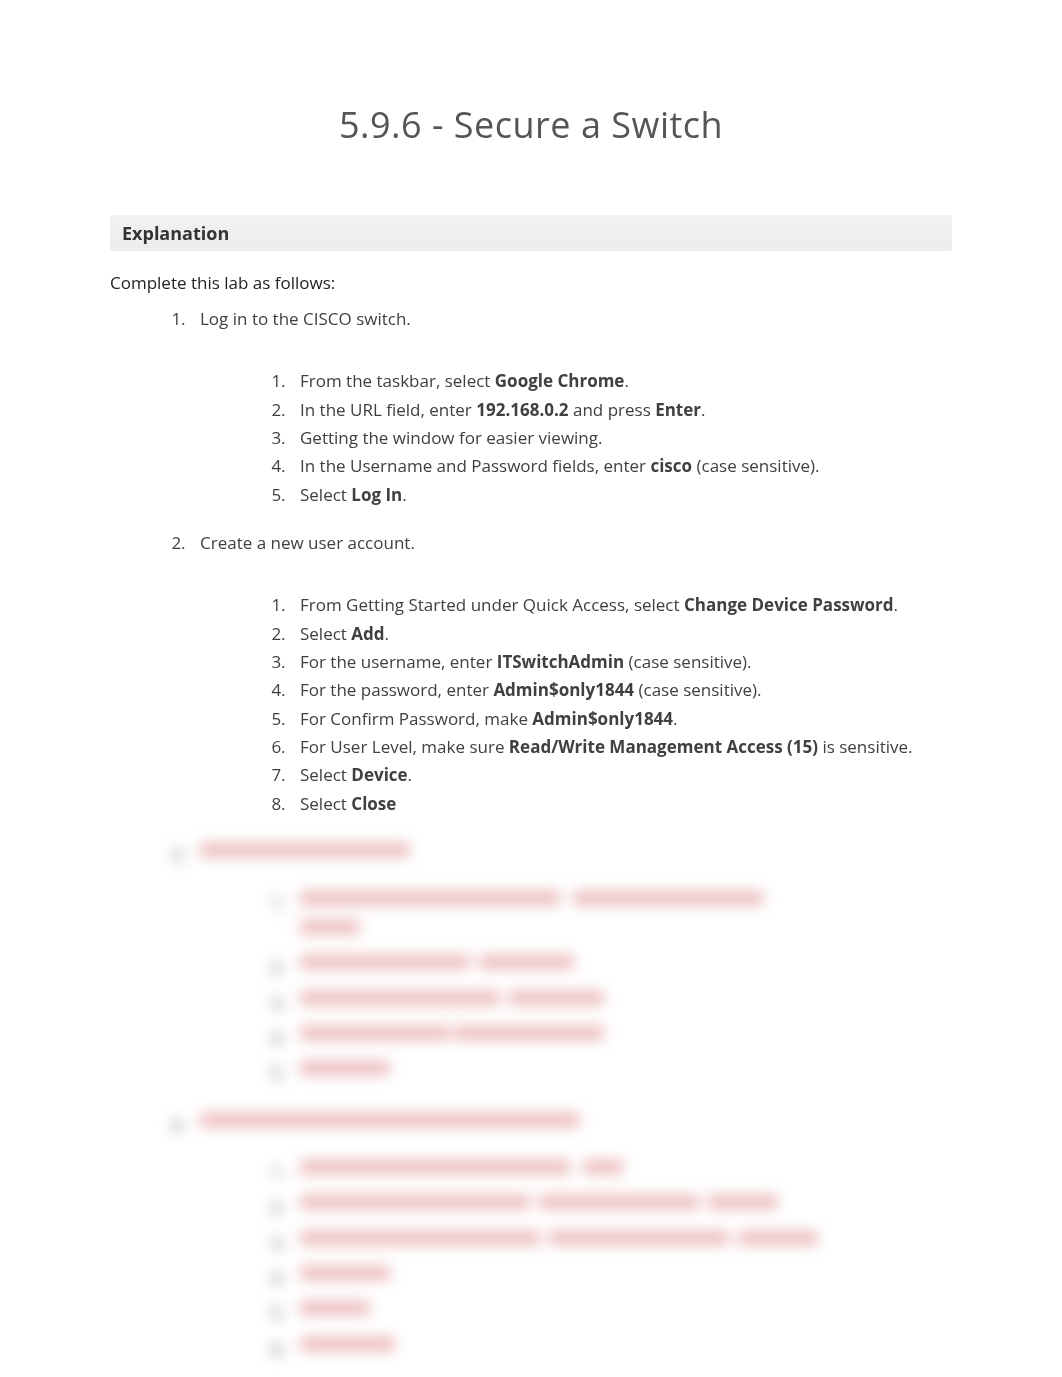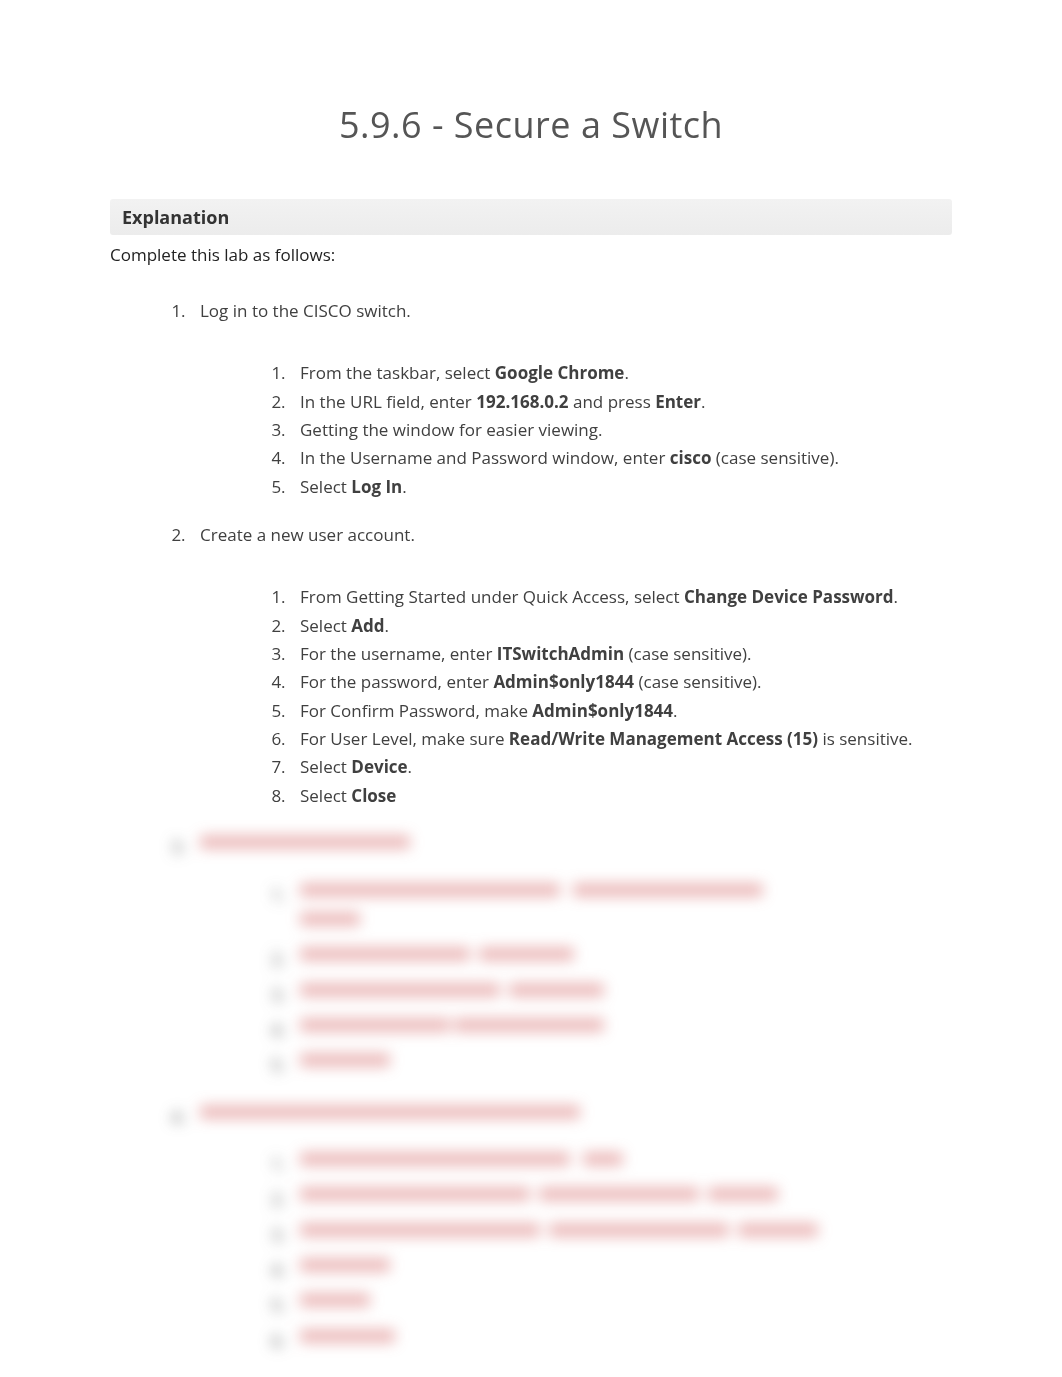--- a/index.html
+++ b/index.html
@@ -16,36 +16,36 @@
       color: #333;
     }
     .container {
       padding: 100px 110px 40px 110px;
     }
     .page-title {
       text-align: center;
       font-size: 36px;
       font-weight: 400;
       color: #555;
-      margin-bottom: 50px;
+      margin-bottom: 66px;
       letter-spacing: 0.5px;
     }
     .explanation-header {
       background: linear-gradient(to bottom, #f2f2f2, #ececec);
       border-radius: 3px;
       padding: 6px 12px;
       font-weight: 700;
       font-size: 18px;
       color: #333;
-      margin-bottom: 8px;
+      margin-bottom: 20px;
     }
     .intro-text {
       font-size: 17px;
       color: #222;
-      margin-bottom: 32px;
+      margin-bottom: 12px;
     }
     ol.main-list {
       list-style: decimal;
       padding-left: 80px;
       font-size: 17px;
       color: #404040;
     }
     ol.main-list > li {
       margin-bottom: 22px;
       padding-left: 10px;
@@ -106,21 +106,21 @@
         <li>
           <span>From the taskbar, select </span><b>Google Chrome</b><span>.</span>
         </li>
         <li>
           <span>In the URL field, enter </span><b>192.168.0.2</b><span> and press </span><b>Enter</b><span>.</span>
         </li>
         <li>
           <span>Getting the window for easier viewing.</span>
         </li>
         <li>
-          <span>In the Username and Password window, enter </span><b>cisco</b><span> (case sensitive).</span>
+          <span>In the Username and Password fields, enter </span><b>cisco</b><span> (case sensitive).</span>
         </li>
         <li>
           <span>Select </span><b>Log In</b><span>.</span>
         </li>
       </ol>
     </li>
 
     <li>
       <span>Create a new user account.</span>
       <ol class="sub-list">

